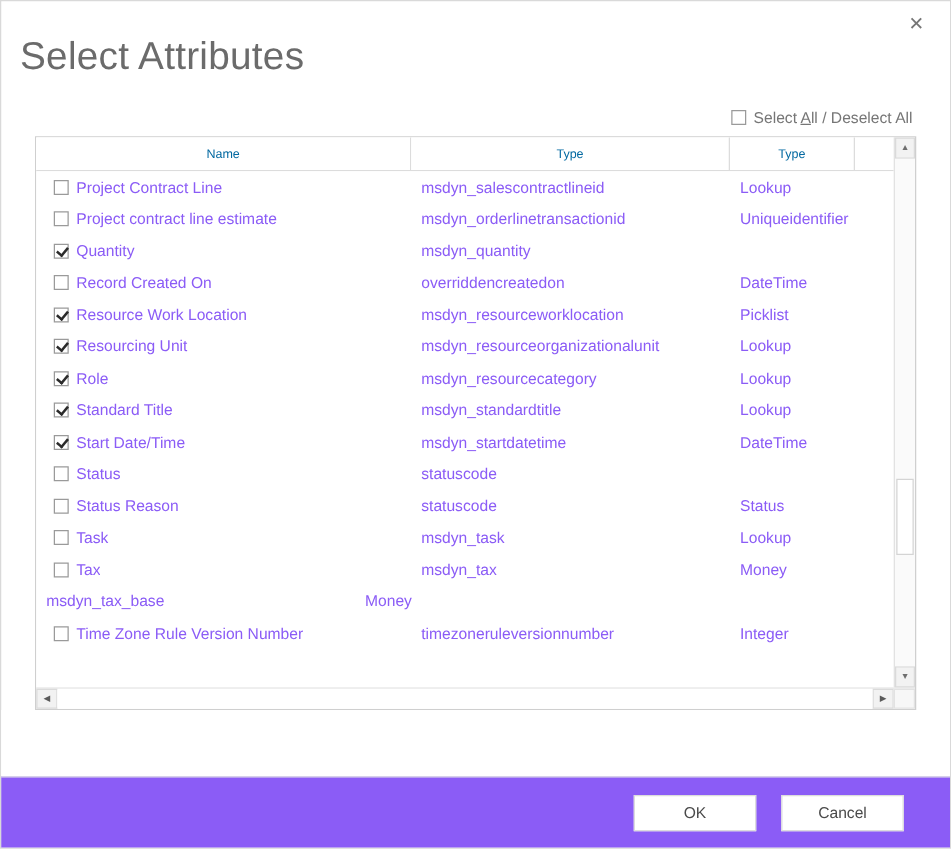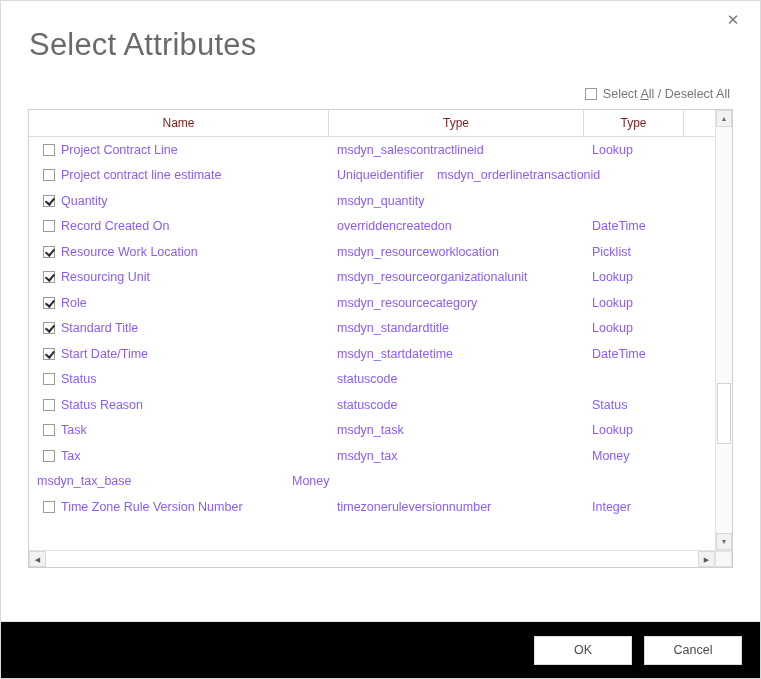--- a/index.html
+++ b/index.html
@@ -46,21 +46,21 @@
     color: #767676;
     font-size: 15px;
     line-height: 1;
     cursor: pointer;
     background: transparent;
     border: none;
     font-family: "Liberation Sans", sans-serif;
   }
   #dialog-title {
     position: absolute;
-    left: 28px;
+    left: 15px;
     top: 26px;
     font-size: 31px;
     font-weight: 300;
     color: #6b6b6b;
     letter-spacing: 0.2px;
     white-space: nowrap;
   }
 
   
   #selectall-row {
@@ -139,22 +139,22 @@
     height: 27px;
     display: flex;
     background: #ffffff;
     border-bottom: 1px solid #dcdcdc;
     box-sizing: border-box;
   }
   .hcell {
     display: flex;
     align-items: center;
     justify-content: center;
-    font-size: 12px;
-    color: #7f1d1d;
+    font-size: 10px;
+    color: #0369a1;
     border-right: 1px solid #dcdcdc;
     box-sizing: border-box;
     overflow: hidden;
     white-space: nowrap;
     background: #ffffff;
     cursor: pointer;
   }
   .hcell.c-name  { width: 300px; }
   .hcell.c-logical { width: 255px; }
   .hcell.c-type  { width: 100px; }
@@ -287,28 +287,28 @@
   }
 
   
   #spacer-white {
     flex: 1;
     background: #ffffff;
   }
   #footer {
     flex: none;
     height: 57px;
-    background: #000000;
+    background: #8b5cf6;
     border-top: 1px solid #e6e6e6;
     box-sizing: border-box;
     display: flex;
     align-items: center;
     justify-content: flex-end;
-    padding-right: 18px;
-    gap: 12px;
+    padding-right: 37px;
+    gap: 20px;
   }
   .fbtn {
     width: 98px;
     height: 29px;
     background: #ffffff;
     border: 1px solid #dcdcdc;
     box-sizing: border-box;
     font-size: 12.5px;
     color: #4a4a4a;
     font-family: "Liberation Sans", sans-serif;
@@ -355,22 +355,22 @@
               </div>
               <div class="cell c-logical">msdyn_salescontractlineid</div>
               <div class="cell c-type">Lookup</div>
               <div class="cell c-pad"></div>
             </div>
             <div class="row">
               <div class="cell c-name">
                 <span class="cb"></span>
                 <span class="rowname">Project contract line estimate</span>
               </div>
+              <div class="cell c-logical">msdyn_orderlinetransactionid</div>
               <div class="cell c-type">Uniqueidentifier</div>
-              <div class="cell c-logical">msdyn_orderlinetransactionid</div>
               <div class="cell c-pad"></div>
             </div>
             <div class="row">
               <div class="cell c-name">
                 <span class="cb checked"></span>
                 <span class="rowname">Quantity</span>
               </div>
               <div class="cell c-logical">msdyn_quantity</div>
               <div class="cell c-pad"></div>
             </div>

